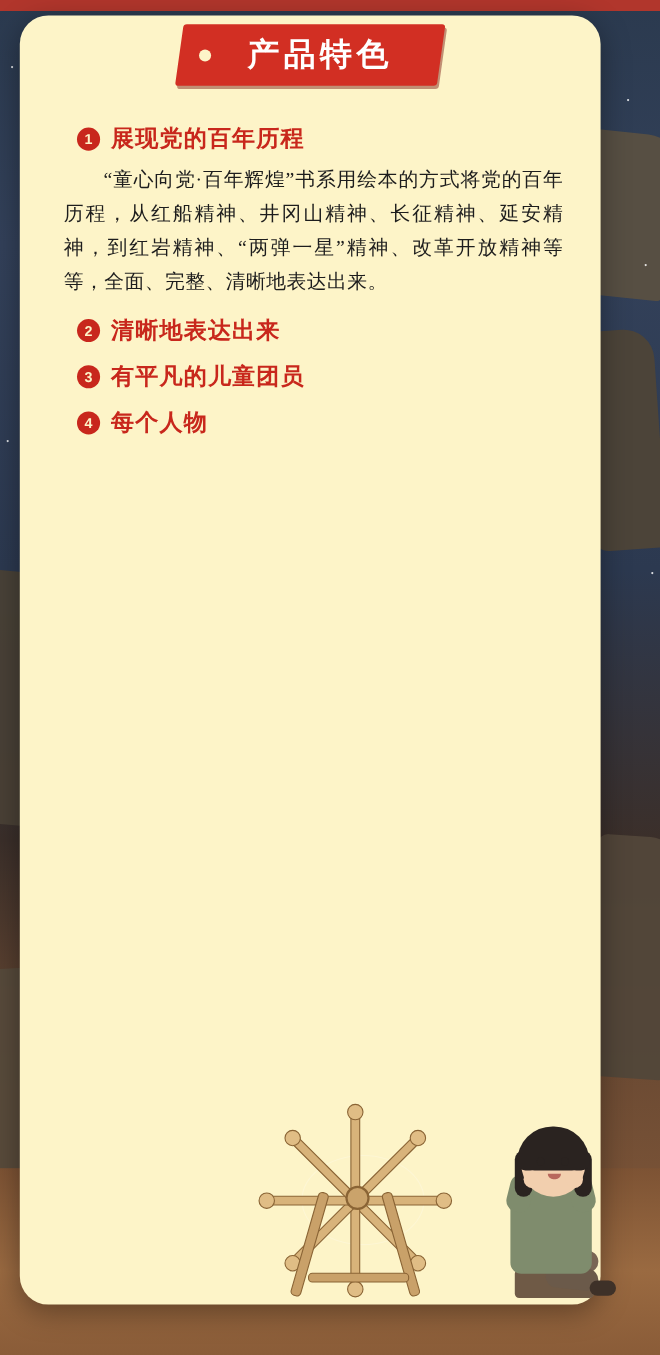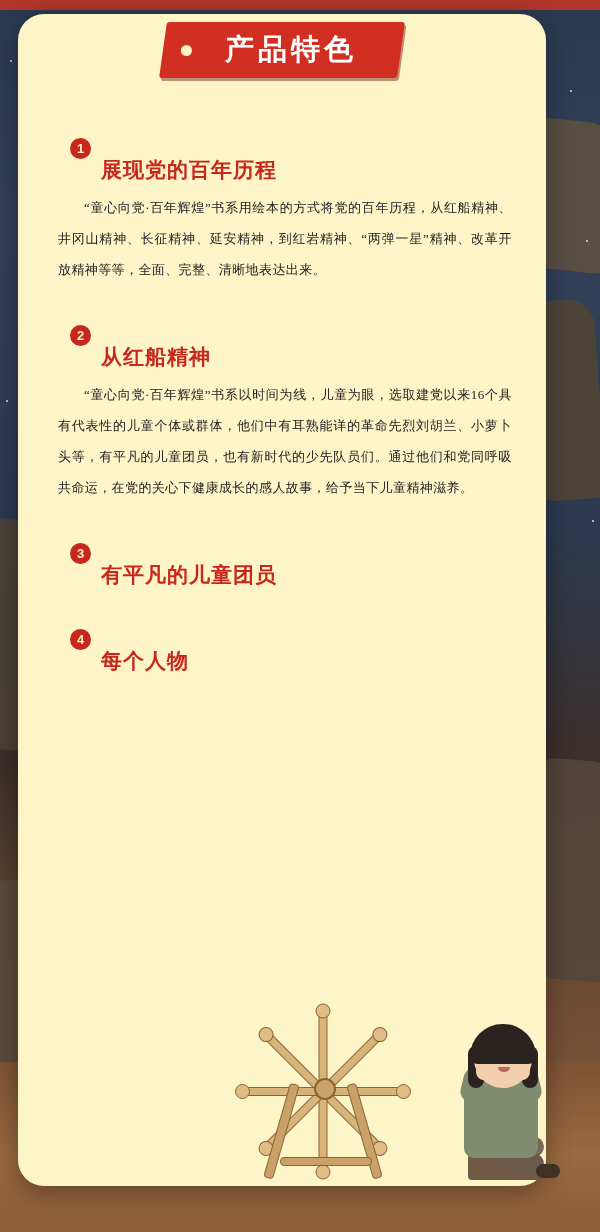--- a/index.html
+++ b/index.html
@@ -139,25 +139,24 @@
     align-items: center;
     justify-content: center;
     flex: none;
   }
   .sec-title {
     color: #c8271c;
     font-family: "Liberation Sans", "DejaVu Sans", sans-serif;
     font-weight: bold;
     font-size: 21px;
     letter-spacing: 1px;
-    margin-top: 44px;
   }
   .sec-body {
     color: #1d1d1d;
-    font-size: 13px;
+    font-size: 18px;
     line-height: 31px;
     text-indent: 2em;
     text-align: justify;
     letter-spacing: .4px;
     margin: 0;
   }
 
   
   .fg {
     position: absolute;
@@ -286,23 +285,22 @@
         <div class="sec-head">
           <span class="sec-num">1</span>
           <span class="sec-title">展现党的百年历程</span>
         </div>
         <p class="sec-body">“童心向党·百年辉煌”书系用绘本的方式将党的百年历程，从红船精神、井冈山精神、长征精神、延安精神，到红岩精神、“两弹一星”精神、改革开放精神等等，全面、完整、清晰地表达出来。</p>
       </div>
 
       <div class="section">
         <div class="sec-head">
           <span class="sec-num">2</span>
-          <span class="sec-title">从红船精神</span>
+          <span class="sec-title">清晰地表达出来</span>
         </div>
-        <p class="sec-body">“童心向党·百年辉煌”书系以时间为线，儿童为眼，选取建党以来16个具有代表性的儿童个体或群体，他们中有耳熟能详的革命先烈刘胡兰、小萝卜头等，有平凡的儿童团员，也有新时代的少先队员们。通过他们和党同呼吸共命运，在党的关心下健康成长的感人故事，给予当下儿童精神滋养。</p>
       </div>
 
       <div class="section">
         <div class="sec-head">
           <span class="sec-num">3</span>
           <span class="sec-title">有平凡的儿童团员</span>
         </div>
       </div>
 
       <div class="section">

